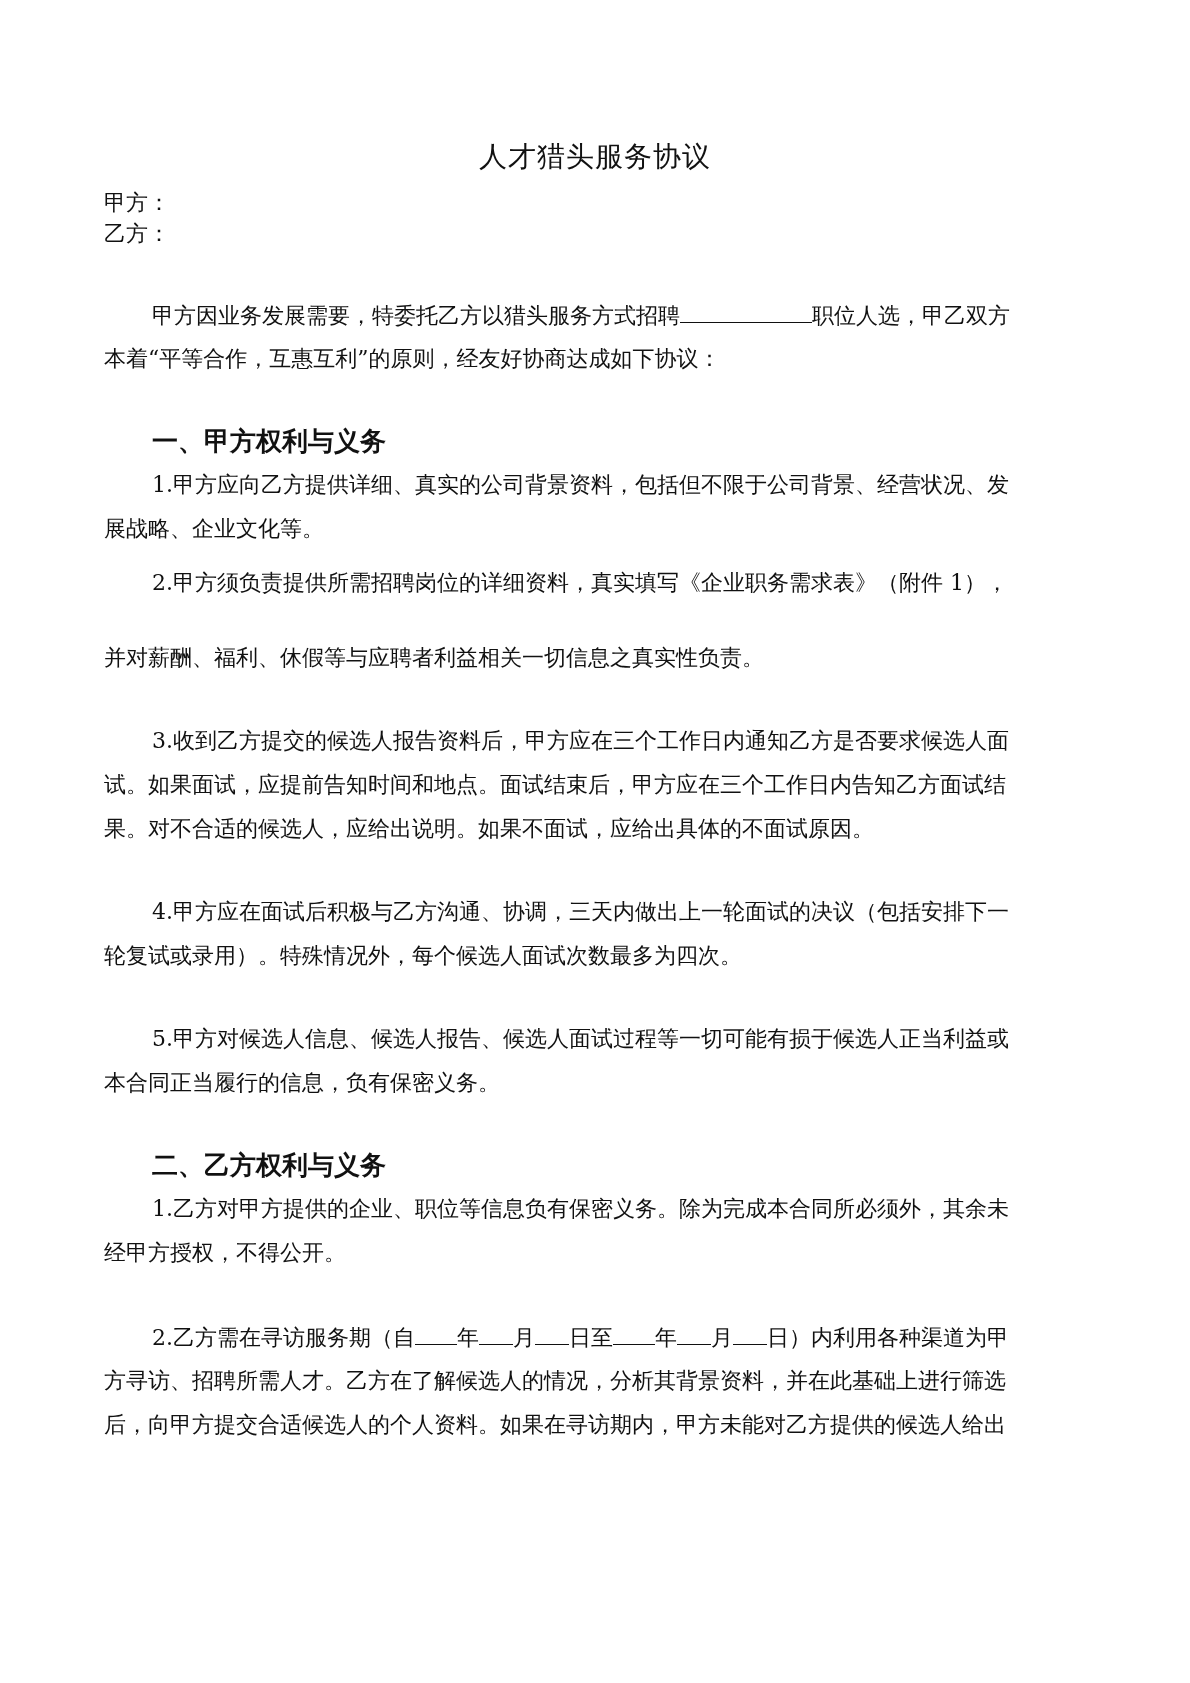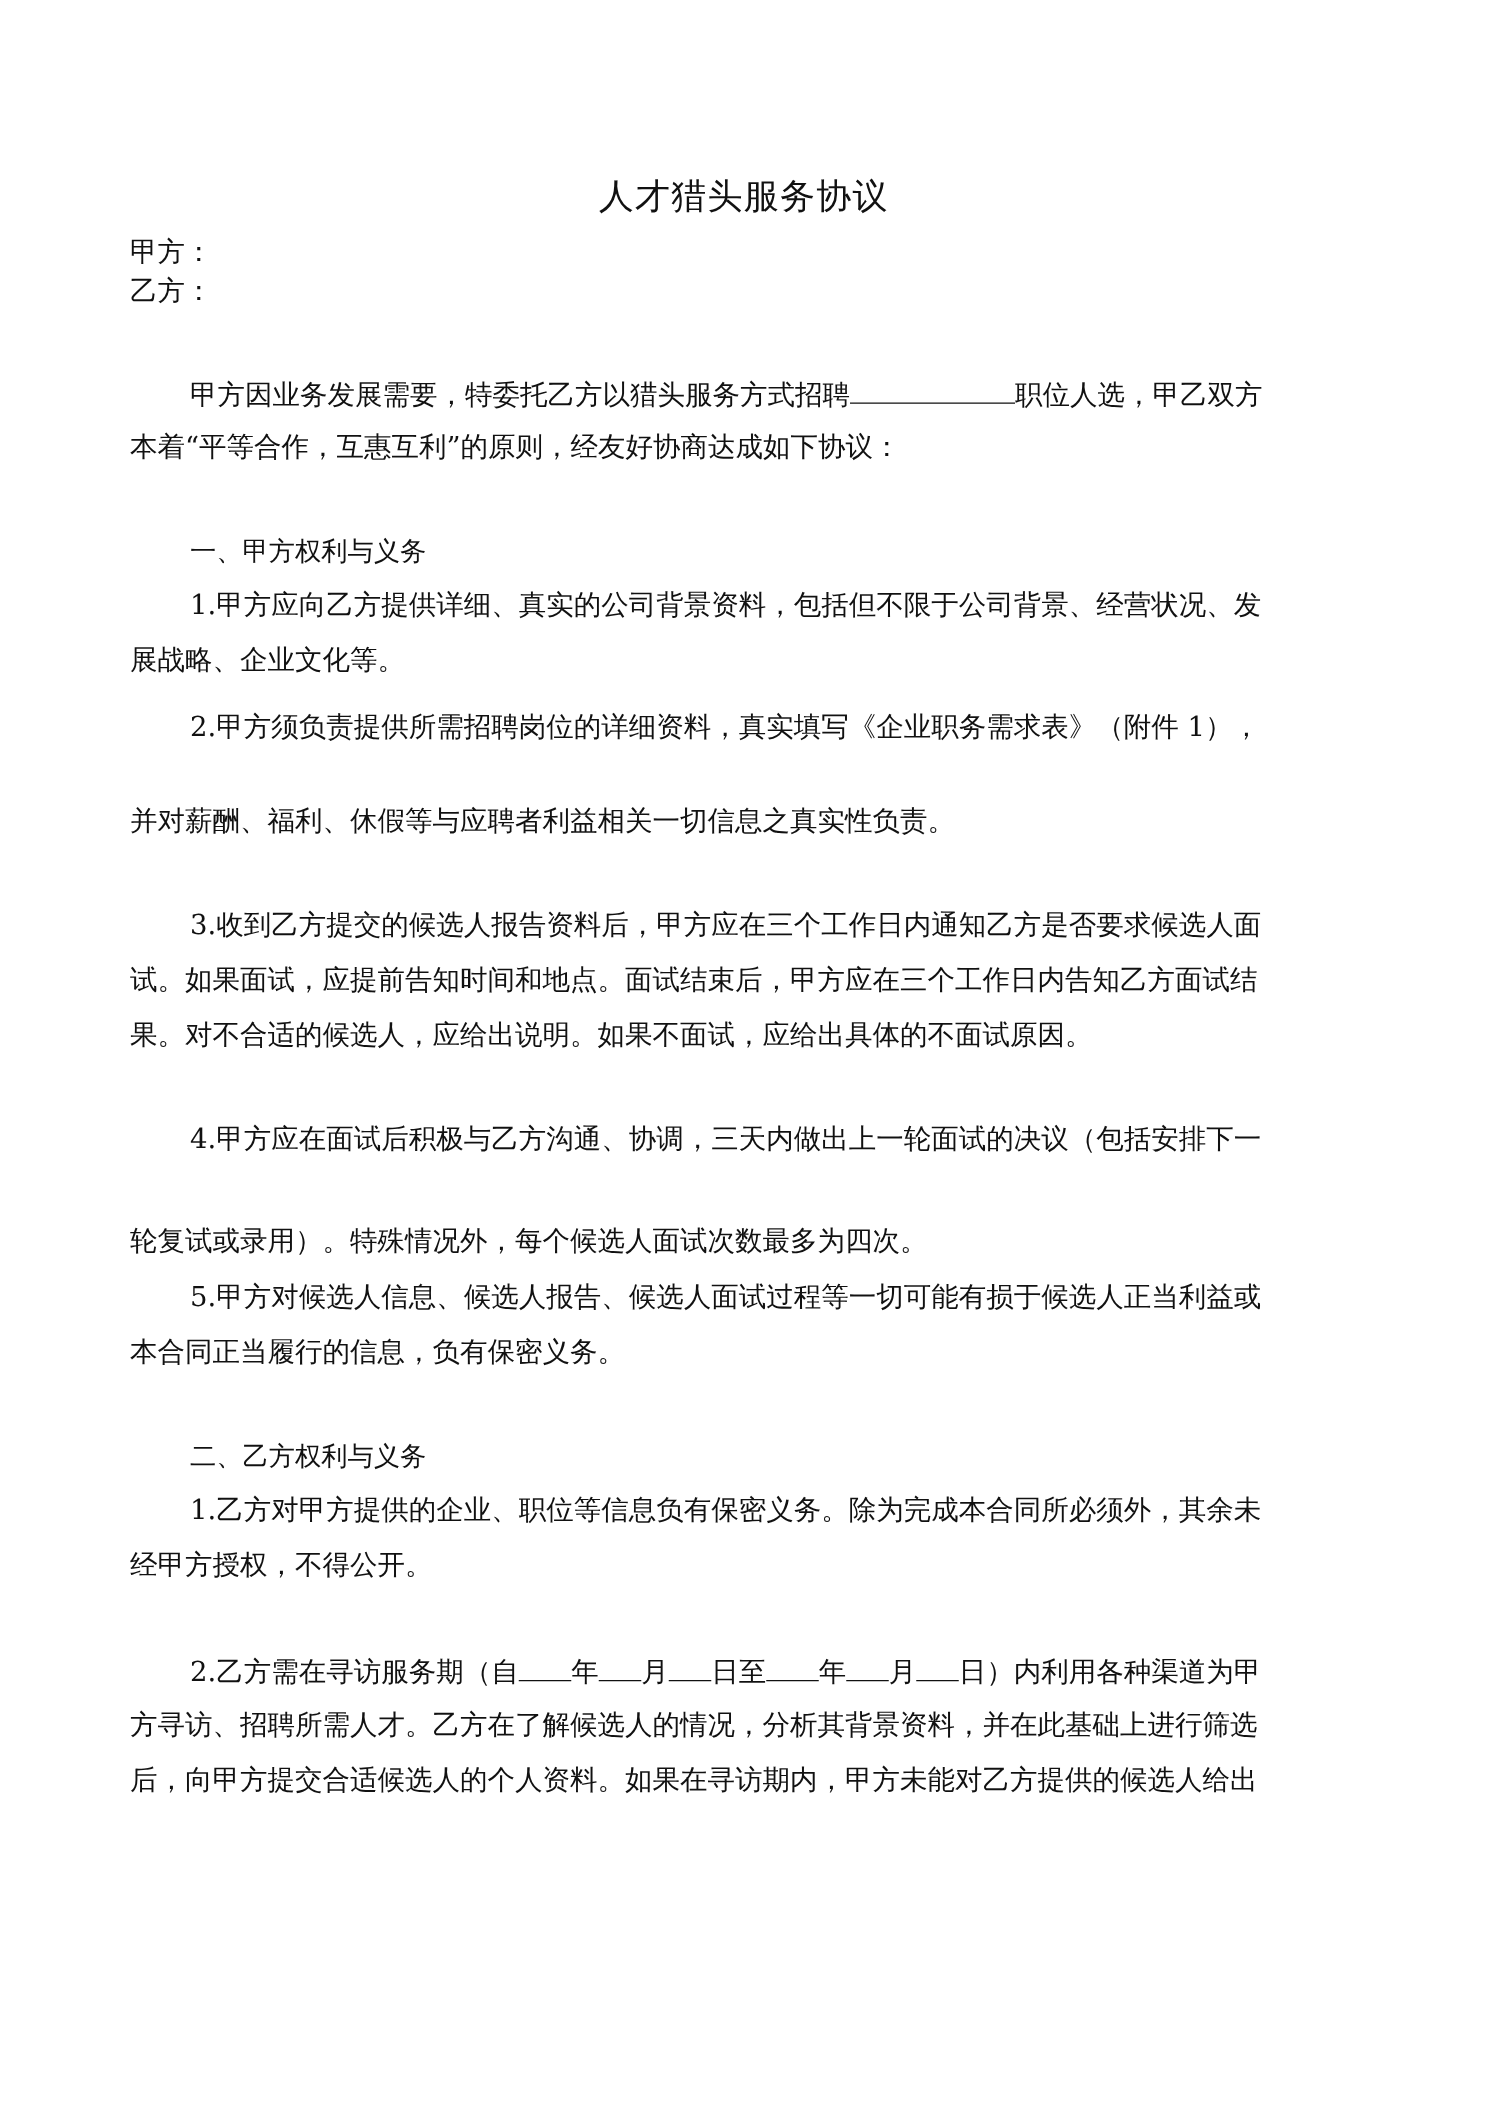--- a/index.html
+++ b/index.html
@@ -4,21 +4,21 @@
 <style>
   html, body { margin: 0; padding: 0; background: #ffffff; }
   body { width: 1190px; height: 1683px; position: relative; overflow: hidden;
          font-family: "DejaVu Serif", "Liberation Serif", serif; color: #111; }
   .page { position: absolute; left: 0; top: 0; width: 1190px; height: 1683px; background: #fff; }
   .title { position: absolute; top: 138px; left: 0; width: 1190px; text-align: center;
            font-family: "DejaVu Sans", "Liberation Sans", sans-serif; font-size: 28px; letter-spacing: 1px; }
   .content { position: absolute; left: 104px; width: 992px; font-size: 22px; }
   .line { position: absolute; left: 0; white-space: nowrap; line-height: 30px; }
   .indent { padding-left: 48px; }
-  .heading { font-weight: normal; font-family: "DejaVu Sans", "Liberation Sans", sans-serif; font-size: 21px; }
+  .heading { font-weight: bold; font-family: "DejaVu Sans", "Liberation Sans", sans-serif; font-size: 26px; }
   .blank { display: inline-block; border-bottom: 1.5px solid #111; height: 22px; vertical-align: baseline; }
 </style>
 </head>
 <body>
 
 <div class="page">
   <div class="title">人才猎头服务协议</div>
 
   <div class="content" style="top:0;">
     <div class="line" style="top:188px;">甲方：</div>
@@ -35,21 +35,21 @@
     <div class="line" style="top:514px;">展战略、企业文化等。</div>
 
     <div class="line indent" style="top:568px;">2.甲方须负责提供所需招聘岗位的详细资料，真实填写《企业职务需求表》（附件 1），</div>
     <div class="line" style="top:643px;">并对薪酬、福利、休假等与应聘者利益相关一切信息之真实性负责。</div>
 
     <div class="line indent" style="top:726px;">3.收到乙方提交的候选人报告资料后，甲方应在三个工作日内通知乙方是否要求候选人面</div>
     <div class="line" style="top:770px;">试。如果面试，应提前告知时间和地点。面试结束后，甲方应在三个工作日内告知乙方面试结</div>
     <div class="line" style="top:814px;">果。对不合适的候选人，应给出说明。如果不面试，应给出具体的不面试原因。</div>
 
     <div class="line indent" style="top:897px;">4.甲方应在面试后积极与乙方沟通、协调，三天内做出上一轮面试的决议（包括安排下一</div>
-    <div class="line" style="top:941px;margin-top:38px;">轮复试或录用）。特殊情况外，每个候选人面试次数最多为四次。</div>
+    <div class="line" style="top:941px;">轮复试或录用）。特殊情况外，每个候选人面试次数最多为四次。</div>
 
     <div class="line indent" style="top:1024px;">5.甲方对候选人信息、候选人报告、候选人面试过程等一切可能有损于候选人正当利益或</div>
     <div class="line" style="top:1068px;">本合同正当履行的信息，负有保密义务。</div>
 
     <div class="line indent heading" style="top:1150px;">二、乙方权利与义务</div>
 
     <div class="line indent" style="top:1194px;">1.乙方对甲方提供的企业、职位等信息负有保密义务。除为完成本合同所必须外，其余未</div>
     <div class="line" style="top:1238px;">经甲方授权，不得公开。</div>
 
     <div class="line indent" style="top:1322px;">

